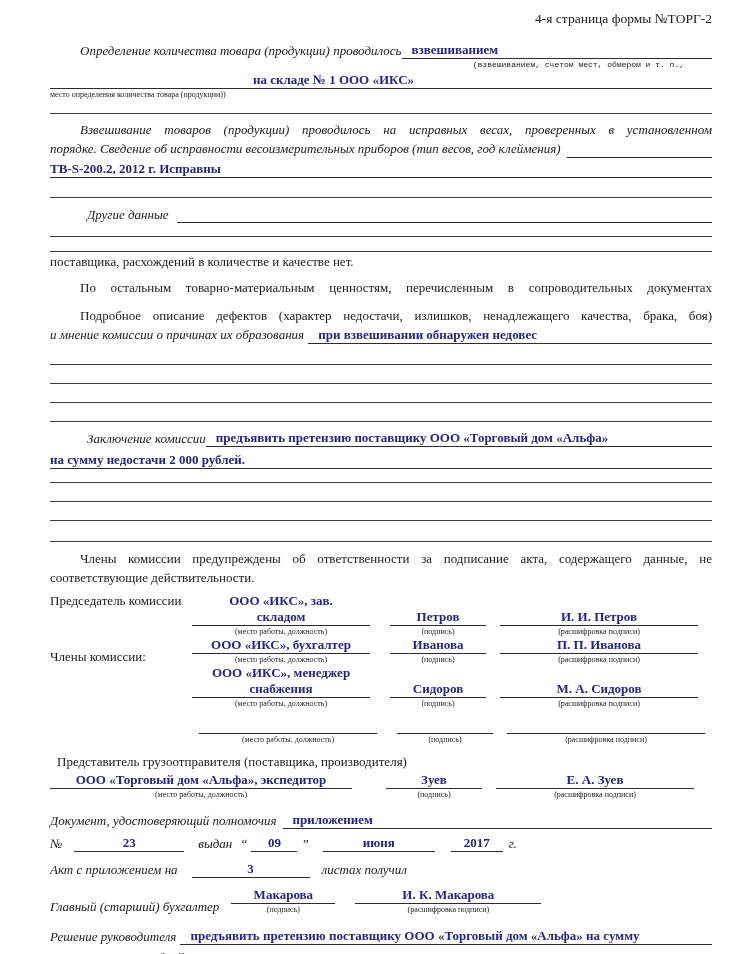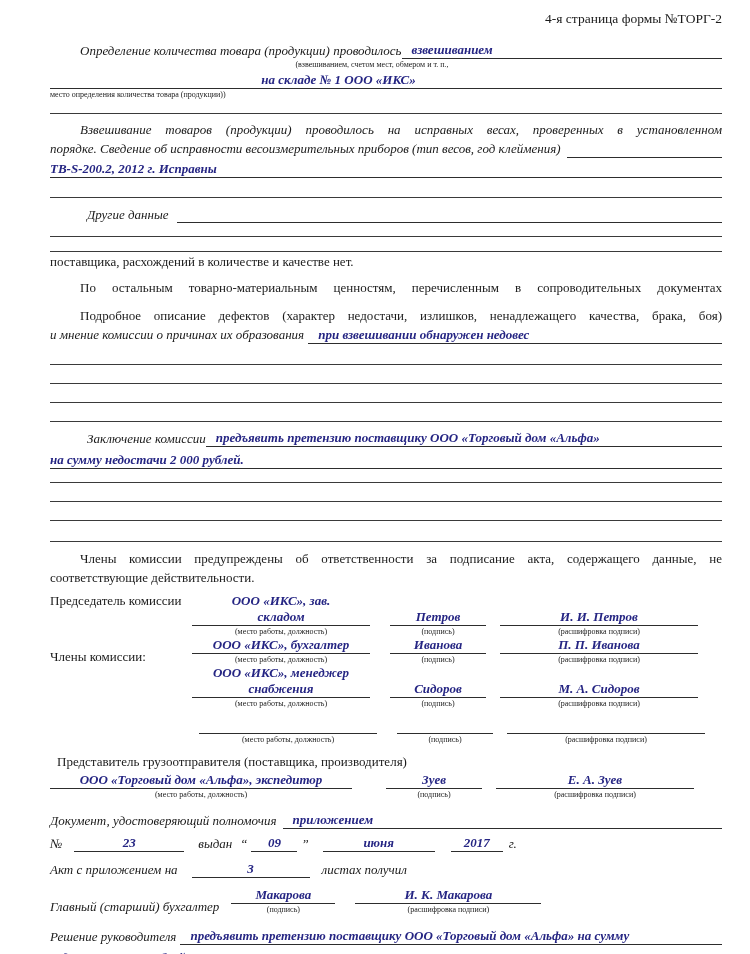--- a/index.html
+++ b/index.html
@@ -1,29 +1,29 @@
 <!DOCTYPE html>
 <html><head>
 <meta charset="utf-8">
 <style>
   html,body{margin:0;padding:0;background:#ffffff;}
   .page{
     width:750px;height:954px;box-sizing:border-box;
     background:#ffffff;color:#1a1a1a;
     font-family:"Liberation Serif",serif;font-size:13px;line-height:17px;
-    padding:10px 28px 0 50px;overflow:hidden;
+    padding:10px 38px 0 50px;overflow:hidden;
   }
   .hdr{text-align:right;font-size:13.5px;margin-bottom:15px;}
   .frow{display:flex;align-items:flex-end;}
   .lbl{white-space:nowrap;font-style:italic;}
   .ind{padding-left:30px;}
   .fill{flex:1;border-bottom:1.3px solid #2d2d2d;min-height:16px;line-height:16px;}
   .fill.vleft{text-align:left;padding-left:10px;}
   .fill.vcenter{text-align:center;}
-  .blue{color:#252583;font-weight:700;font-style:italic;}
+  .blue{color:#252583;font-weight:700;}
   .hint{font-size:8px;line-height:11px;color:#1a1a1a;}
   .hr{border-bottom:1.5px solid #3a3a3a;height:0;}
   .jline{text-align:justify;text-align-last:justify;}
   .para{line-height:19px;}
   .ufull{border-bottom:1.3px solid #2d2d2d;min-height:16px;line-height:16px;}
   .shortfill{flex:1;border-bottom:1.3px solid #2d2d2d;margin-left:6px;}
   
   .sigrow{display:flex;align-items:flex-end;}
   .sig-label{width:142px;white-space:nowrap;}
   .c1{width:178px;margin-right:20px;}
@@ -44,21 +44,21 @@
 <body>
 
 <div class="page">
 
   <div class="hdr">4-я страница формы №ТОРГ-2</div>
 
   <div class="frow">
     <span class="lbl ind">Определение количества товара (продукции) проводилось</span>
     <span class="fill vleft"><span class="blue">взвешиванием</span></span>
   </div>
-  <div class="hint" style="text-align:center;padding-right:28px;">(взвешиванием, счетом мест, обмером и т. п.,</div>
+  <div class="hint" style="text-align:right;padding-right:28px;font-family:Liberation Mono, monospace;">(взвешиванием, счетом мест, обмером и т. п.,</div>
 
   <div class="frow mt2">
     <span class="fill vcenter" style="padding-right:95px;"><span class="blue">на складе № 1 ООО «ИКС»</span></span>
   </div>
   <div class="hint" style="text-align:left;padding-right:95px;">место определения количества товара (продукции))</div>
 
   <div class="hr mt13"></div>
 
   <div class="para jline mt6" style="text-indent:30px;font-style:italic;">Взвешивание товаров (продукции) проводилось на исправных весах, проверенных в установленном</div>
   <div class="frow para">

